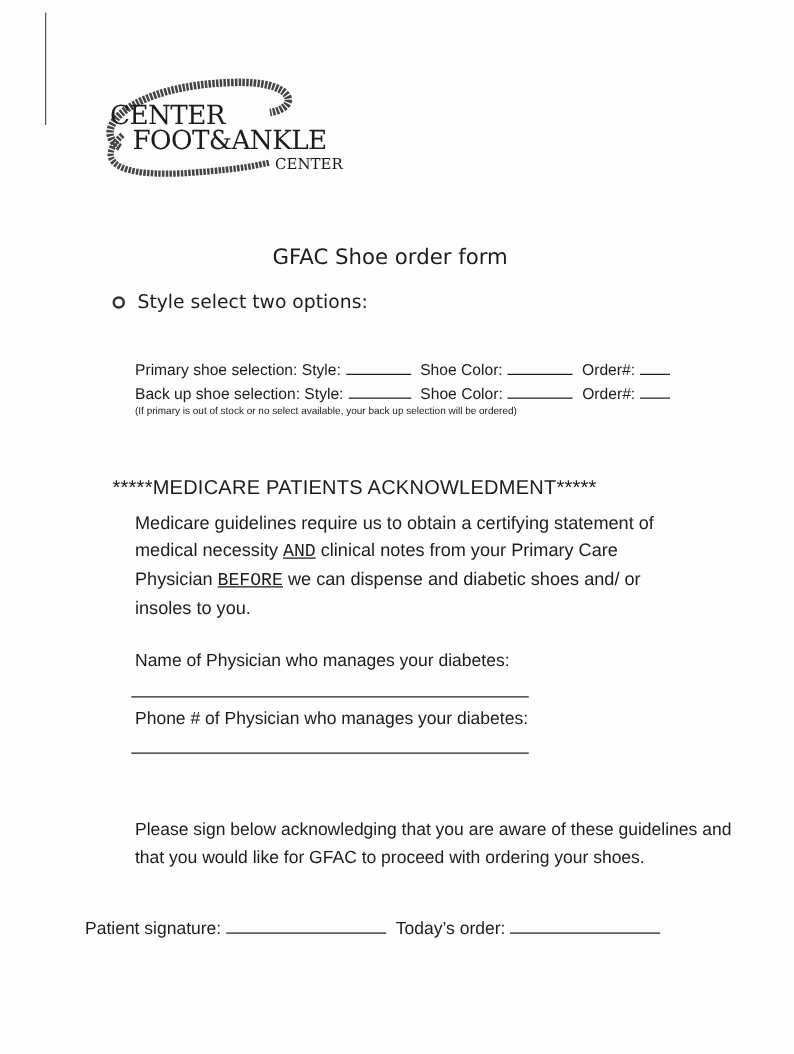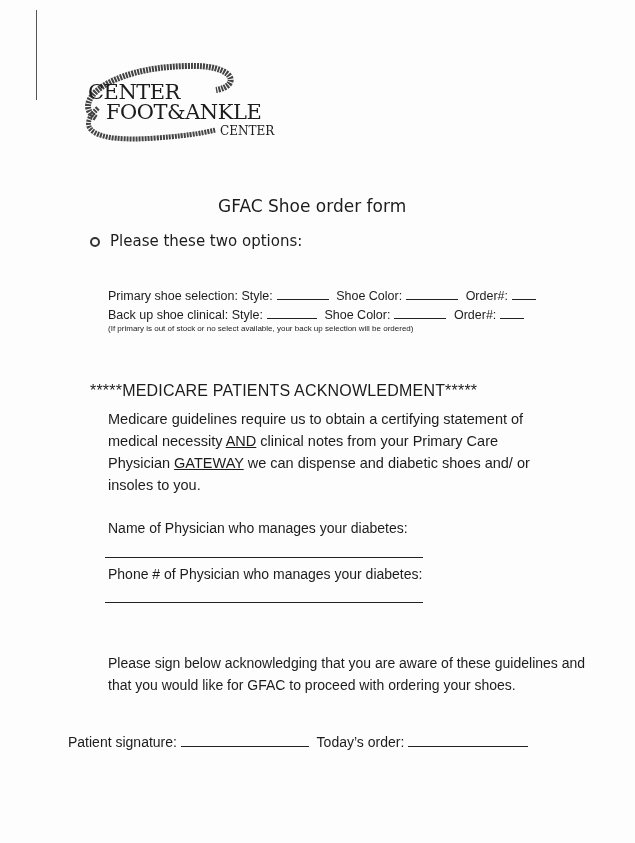--- a/index.html
+++ b/index.html
@@ -12,21 +12,21 @@
   .logo .l2 { position:absolute; left:40px; top:42px; font-family:"DejaVu Serif", serif; font-size:21px; letter-spacing:-0.5px; }
   .logo .l3 { position:absolute; left:154px; top:66px; font-family:"DejaVu Serif", serif; font-size:12px; }
   .title { position:absolute; left:218px; top:196px; font-size:17px; }
   .bullet-row { position:absolute; left:90px; top:232px; font-size:15px; }
   .bullet-row .dot { display:inline-block; width:6px; height:6px; border:2px solid #333; border-radius:50%; margin-right:10px; vertical-align:middle; }
   .sel { position:absolute; left:108px; font-size:12.5px; font-family:"Liberation Sans", sans-serif; }
   .sel .blank { display:inline-block; border-bottom:1px solid #222; height:12px; margin:0 4px; vertical-align:baseline; }
   .note { position:absolute; left:108px; top:324px; font-size:8px; font-family:"Liberation Sans", sans-serif; }
   .medihead { position:absolute; left:90px; top:382px; font-size:16px; font-family:"Liberation Sans", sans-serif; letter-spacing:0.2px; }
   .para { position:absolute; left:108px; top:408px; width:450px; font-size:14.5px; line-height:22px; font-family:"Liberation Sans", sans-serif; }
-  .para u { text-decoration:underline; }
+  .para u { text-decoration:underline;font-family:Liberation Mono, monospace; }
   .q { position:absolute; left:108px; font-size:14px; font-family:"Liberation Sans", sans-serif; }
   .line { position:absolute; left:105px; width:318px; height:1px; background:#222; }
   .sign { position:absolute; left:68px; top:652px; width:480px; font-size:14px; line-height:22px; font-family:"Liberation Sans", sans-serif;margin-left:40px; }
   .sigrow { position:absolute; left:68px; top:733px; font-size:14px; font-family:"Liberation Sans", sans-serif; }
   .sigrow .blank { display:inline-block; border-bottom:1px solid #222; height:13px; vertical-align:baseline; margin:0 4px; }
 </style>
 </head>
 <body>
 
 <div class="edge"></div>
@@ -37,40 +37,40 @@
     <path d="M32 50 C 10 70, 25 85, 90 80 C 130 77, 140 74, 150 72" fill="none" stroke="#444" stroke-width="5" stroke-dasharray="2 1"></path>
   </svg>
   <span class="l1">CENTER</span>
   <span class="l2">FOOT&amp;ANKLE</span>
   <span class="l3">CENTER</span>
 </div>
 
 <div class="title">GFAC Shoe order form</div>
 
 <div class="bullet-row">
-  <span class="dot"></span><span>Please these two options:</span>
+  <span class="dot"></span><span>Style select two options:</span>
 </div>
 
 <div class="sel" style="top:287px">
   <b style="font-weight:normal">Primary shoe selection: Style:</b><span class="blank" style="width:52px"></span>
   <span>Shoe Color:</span><span class="blank" style="width:52px"></span>
   <span>Order#:</span><span class="blank" style="width:24px"></span>
 </div>
 
 <div class="sel" style="top:306px">
-  <span>Back up shoe clinical: Style:</span><span class="blank" style="width:50px"></span>
+  <span>Back up shoe selection: Style:</span><span class="blank" style="width:50px"></span>
   <span>Shoe Color:</span><span class="blank" style="width:52px"></span>
   <span>Order#:</span><span class="blank" style="width:24px"></span>
 </div>
 
 <div class="note">(If primary is out of stock or no select available, your back up selection will be ordered)</div>
 
 <div class="medihead">*****MEDICARE PATIENTS ACKNOWLEDMENT*****</div>
 
-<div class="para"><span>Medicare guidelines require us to obtain a certifying statement of medical necessity </span><u>AND</u><span> clinical notes from your Primary Care Physician </span><u>GATEWAY</u><span> we can dispense and diabetic shoes and/ or insoles to you.</span></div>
+<div class="para"><span>Medicare guidelines require us to obtain a certifying statement of medical necessity </span><u>AND</u><span> clinical notes from your Primary Care Physician </span><u>BEFORE</u><span> we can dispense and diabetic shoes and/ or insoles to you.</span></div>
 
 <div class="q" style="top:520px">Name of Physician who manages your diabetes:</div>
 <div class="line" style="top:557px"></div>
 
 <div class="q" style="top:566px">Phone # of Physician who manages your diabetes:</div>
 <div class="line" style="top:602px"></div>
 
 <div class="sign">Please sign below acknowledging that you are aware of these guidelines and that you would like for GFAC to proceed with ordering your shoes.</div>
 
 <div class="sigrow">

